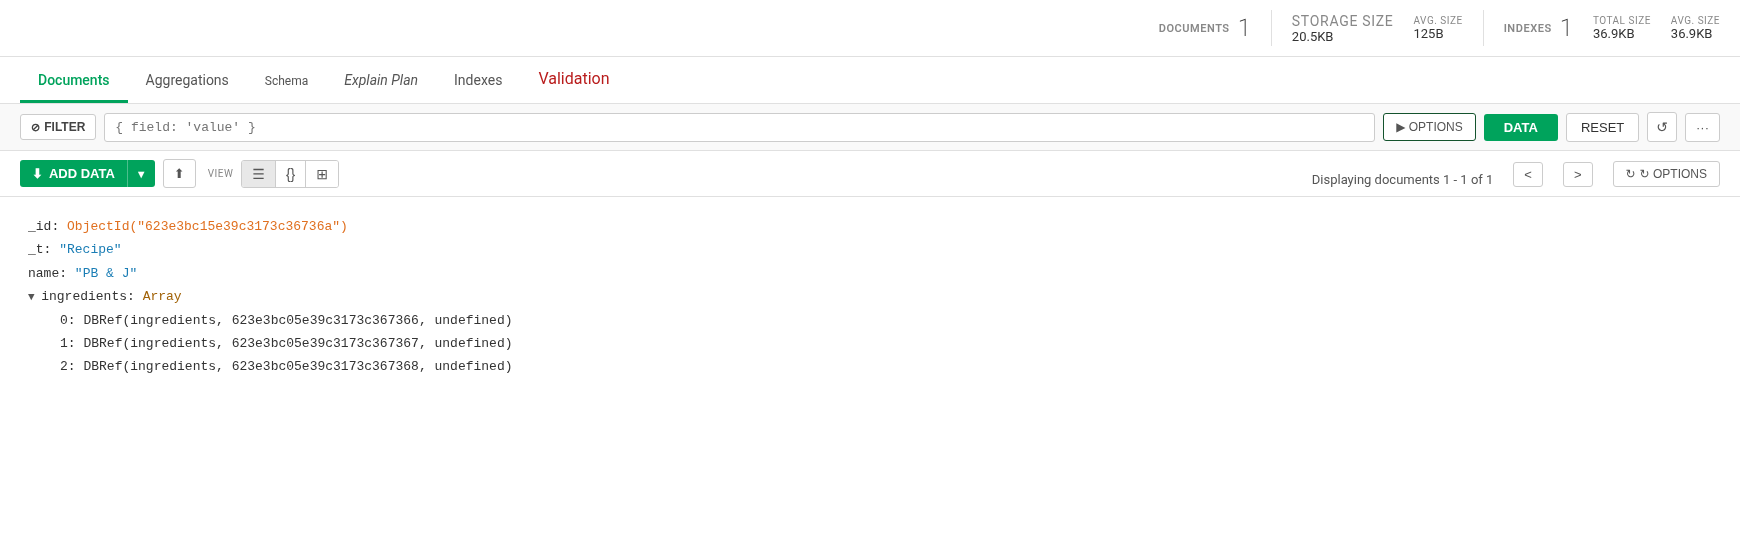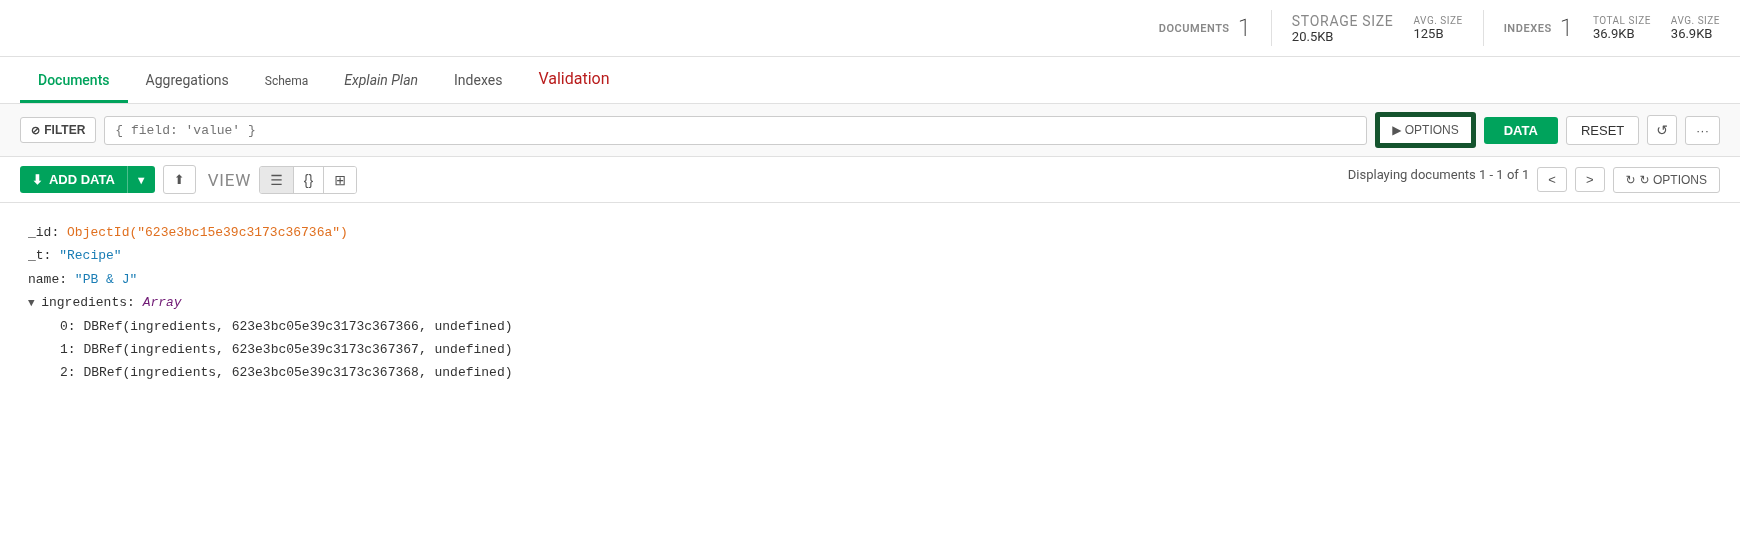--- a/index.html
+++ b/index.html
@@ -59,21 +59,21 @@
     <span>Validation</span>
   </div>
 </div>
 
 <div style="display:flex;align-items:center;padding:8px 20px;gap:8px;border-bottom:1px solid #e0e0e0;background:#f9f9f9;">
   <button style="display:flex;align-items:center;gap:4px;padding:5px 10px;border:1px solid #ccc;border-radius:3px;background:#fff;font-size:12px;cursor:pointer;color:#444;font-weight:600;">
     <span style="font-size:11px;">⊘</span>
     <span>FILTER</span>
   </button>
   <input type="text" style="flex: 1 1 0%; padding: 6px 10px; border: 1px solid rgb(204, 204, 204); border-radius: 3px; font-size: 13px; font-family: &quot;Courier New&quot;, monospace; color: rgb(153, 153, 153); background: rgb(255, 255, 255);" placeholder="{ field: 'value' }">
-  <button style="display:flex;align-items:center;gap:4px;padding:6px 12px;border:5px solid #14532d;border-radius:3px;background:#fff;font-size:12px;cursor:pointer;color:#555;white-space:nowrap;">
+  <button style="display:flex;align-items:center;gap:4px;padding:6px 12px;border:1px solid #14532d;border-radius:3px;background:#fff;font-size:12px;cursor:pointer;color:#555;white-space:nowrap;">
     <span>▶ OPTIONS</span>
   </button>
   <button style="padding:6px 20px;background:#00a35c;color:#fff;border:none;border-radius:3px;font-size:13px;font-weight:700;cursor:pointer;">
     <span>DATA</span>
   </button>
   <button style="padding:6px 14px;border:1px solid #ccc;border-radius:3px;background:#fff;font-size:13px;cursor:pointer;color:#333;">
     <span>RESET</span>
   </button>
   <button style="padding:6px 8px;border:1px solid #ccc;border-radius:3px;background:#fff;font-size:14px;cursor:pointer;color:#555;">
     <span>↺</span>
@@ -89,34 +89,34 @@
       <span>⬇</span>
       <span>ADD DATA</span>
     </button>
     <button style="padding:6px 8px;background:#00a35c;color:#fff;border:none;border-left:1px solid rgba(255,255,255,0.3);font-size:11px;cursor:pointer;">
       <span>▼</span>
     </button>
   </div>
   <button style="padding:6px 10px;border:1px solid #ccc;border-radius:3px;background:#fff;font-size:13px;cursor:pointer;color:#555;">
     <span>⬆</span>
   </button>
-  <span style="font-size:17px;color:#888;margin-left:4px;text-transform:uppercase;letter-spacing:0.05em;">VIEW</span>
+  <span style="font-size:10px;color:#888;margin-left:4px;text-transform:uppercase;letter-spacing:0.05em;">VIEW</span>
   <div style="display:flex;border:1px solid #ccc;border-radius:3px;overflow:hidden;">
     <button style="padding:5px 10px;background:#e8e8e8;border:none;border-right:1px solid #ccc;cursor:pointer;font-size:14px;color:#555;">
       <span>☰</span>
     </button>
     <button style="padding:5px 10px;background:#fff;border:none;border-right:1px solid #ccc;cursor:pointer;font-size:14px;color:#555;">
       <span>{}</span>
     </button>
     <button style="padding:5px 10px;background:#fff;border:none;cursor:pointer;font-size:14px;color:#555;">
       <span>⊞</span>
     </button>
   </div>
 
-  <div style="margin-left:auto;display:flex;align-items:flex-start;gap:8px;">
+  <div style="margin-left:auto;display:flex;align-items:flex-end;gap:20px;">
     <span style="font-size:13px;color:#555;">Displaying documents 1 - 1 of 1</span>
     <button style="padding:4px 10px;border:1px solid #ccc;border-radius:3px;background:#fff;cursor:pointer;font-size:13px;color:#555;">
       <span>&lt;</span>
     </button>
     <button style="padding:4px 10px;border:1px solid #ccc;border-radius:3px;background:#fff;cursor:pointer;font-size:13px;color:#555;">
       <span>&gt;</span>
     </button>
     <button style="display:flex;align-items:center;gap:4px;padding:5px 12px;border:1px solid #ccc;border-radius:3px;background:#fff;font-size:12px;cursor:pointer;color:#555;">
       <span>↻</span>
       <span>↻ OPTIONS</span>
@@ -131,21 +131,21 @@
   </div>
   <div>
     <span style="color:#333;">_t:</span>
     <span style="color:#1a7db5;">"Recipe"</span>
   </div>
   <div>
     <span style="color:#333;">name:</span>
     <span style="color:#1a7db5;">"PB &amp; J"</span>
   </div>
   <div>
-    <span style="cursor:pointer;color:#555;font-size:11px;user-select:none;">▼ </span><span style="color:#333;">ingredients:</span> <span style="color:#701a75;font-style:italic;">Array</span>
+    <span style="cursor:pointer;color:#555;font-size:11px;user-select:none;">▼ </span><span style="color:#333;">ingredients:</span> <span style="color:#a16207;">Array</span>
   </div>
   <div style="padding-left:32px;">
     <span style="color:#333;">0</span><span style="color:#333;">: </span><span style="color:#333;">DBRef(ingredients, 623e3bc05e39c3173c367366, undefined)</span>
   </div>
   <div style="padding-left:32px;">
     <span style="color:#333;">1</span><span style="color:#333;">: </span><span style="color:#333;">DBRef(ingredients, 623e3bc05e39c3173c367367, undefined)</span>
   </div>
   <div style="padding-left:32px;">
     <span style="color:#333;">2</span><span style="color:#333;">: </span><span style="color:#333;text-align:center;">DBRef(ingredients, 623e3bc05e39c3173c367368, undefined)</span>
   </div>

